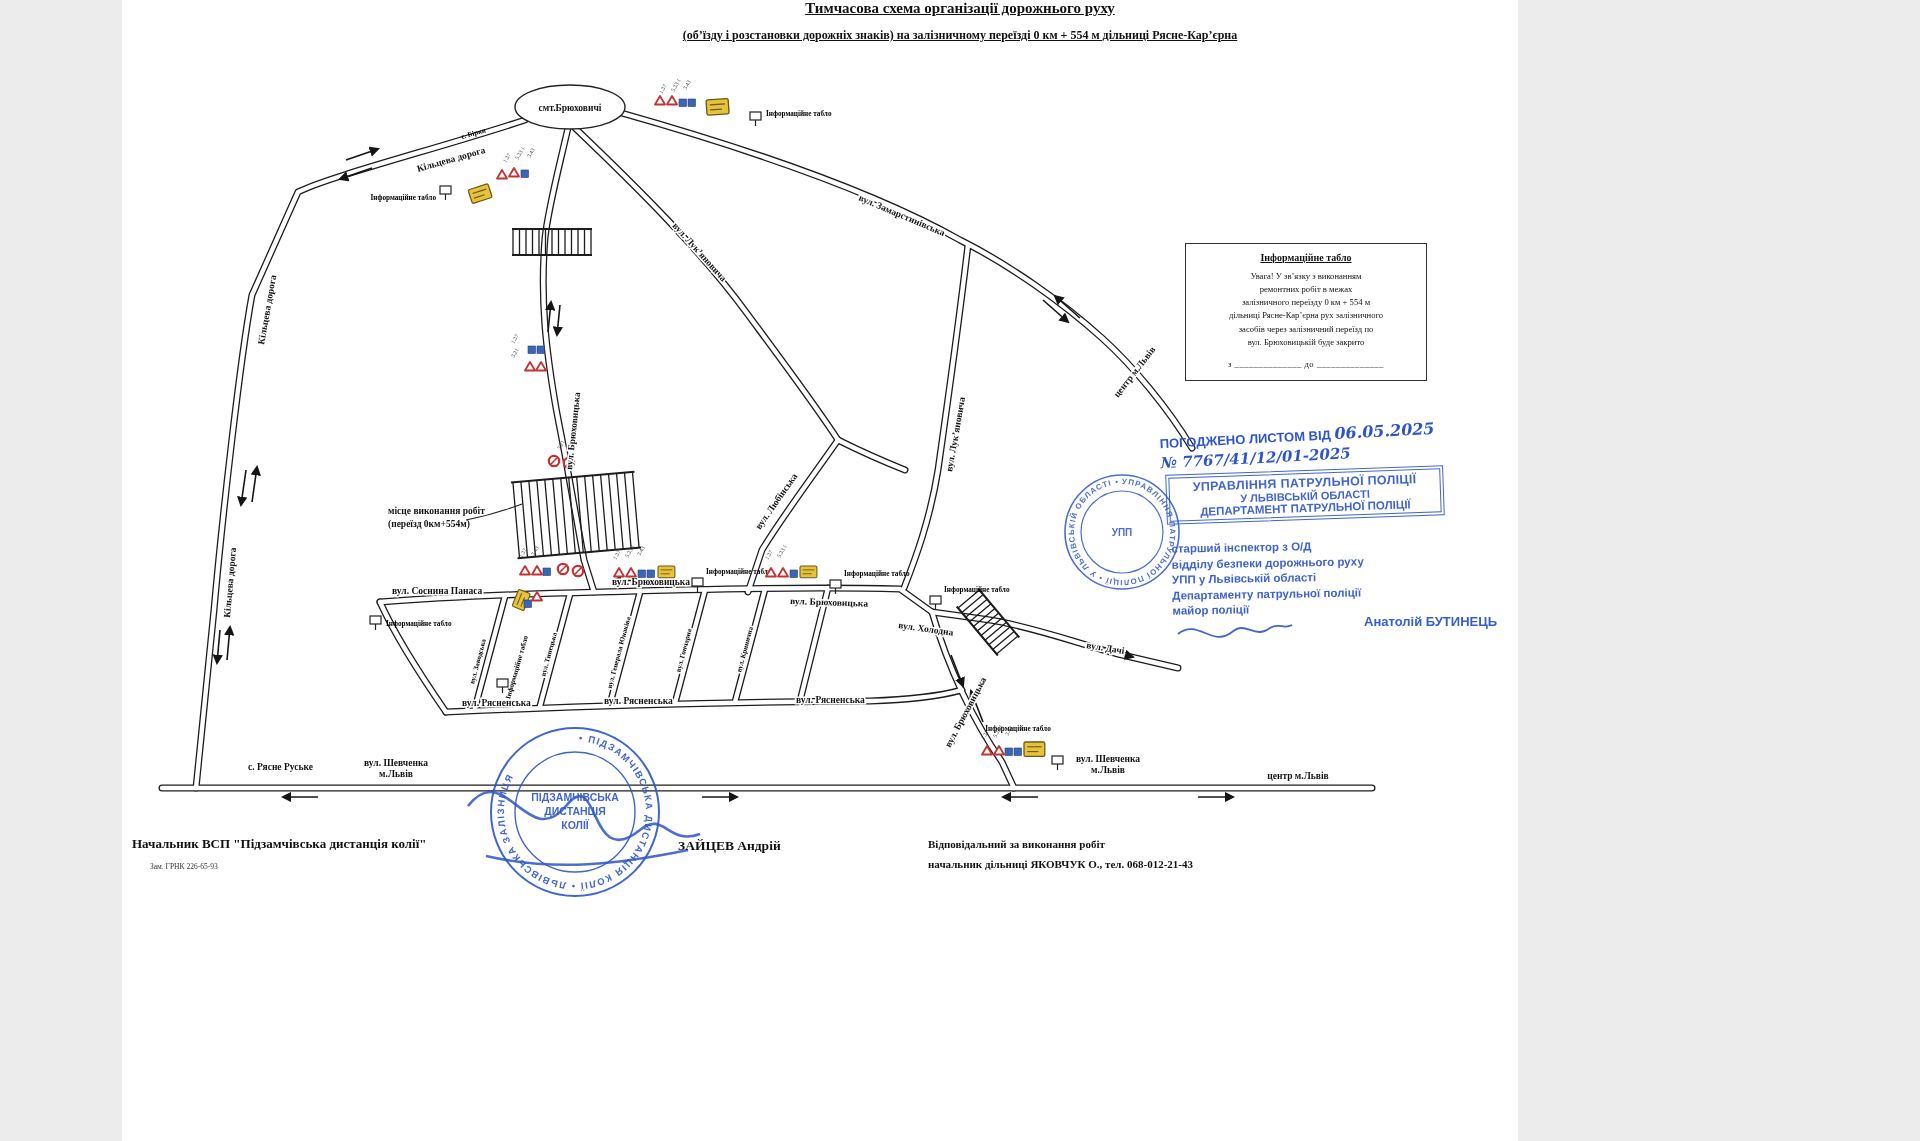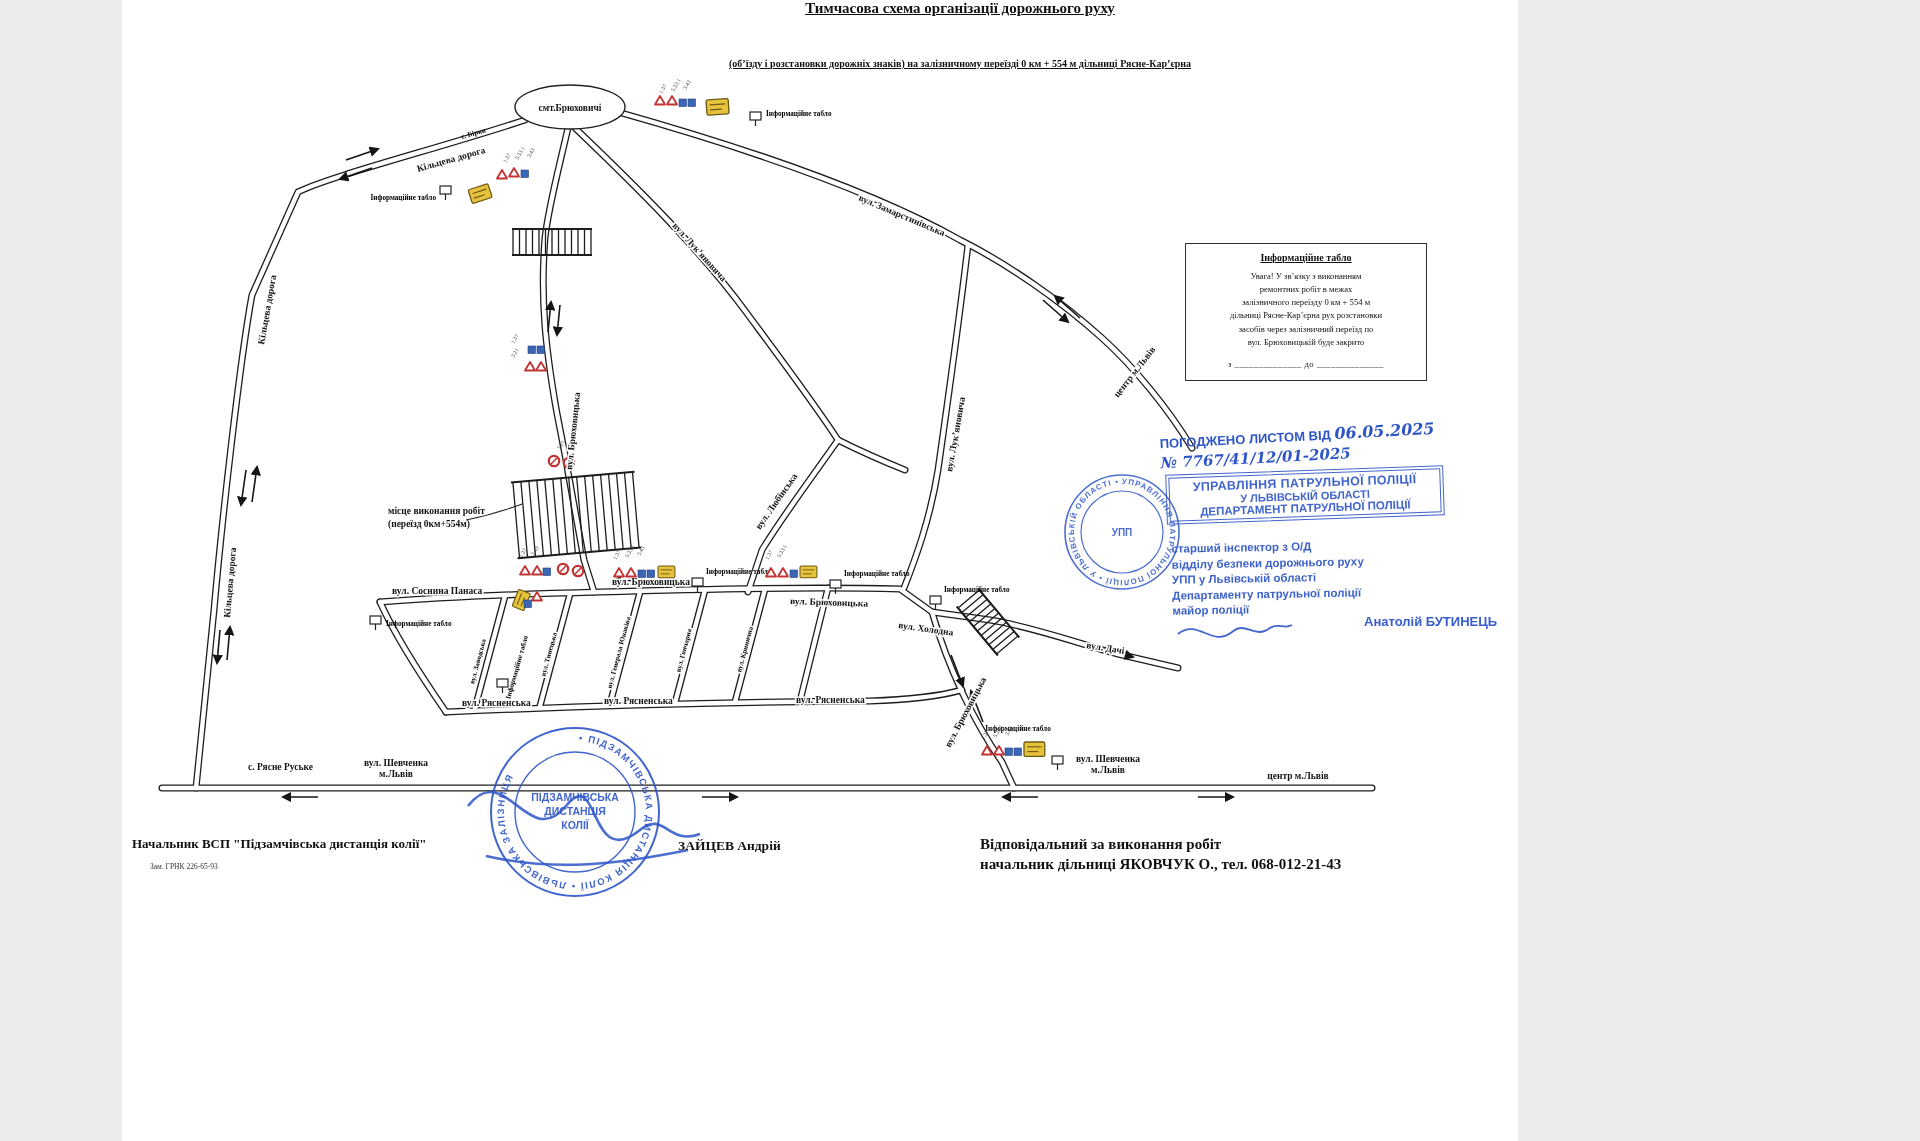--- a/index.html
+++ b/index.html
@@ -4,21 +4,21 @@
 <style>
   html,body{margin:0;padding:0;}
   body{width:1920px;height:1141px;position:relative;background:#ffffff;
        font-family:"Liberation Serif",serif;color:#111;overflow:hidden;}
   .scan-strip{position:absolute;top:0;bottom:0;background:#ececec;}
   .strip-l{left:0;width:122px;}
   .strip-r{left:1518px;width:402px;}
   .title{position:absolute;left:0;width:1920px;text-align:center;font-weight:700;
          text-decoration:underline;}
   .title1{top:0;font-size:15px;}
-  .title2{top:58px;font-size:10px;}
+  .title2{top:28px;font-size:12px;}
   svg{position:absolute;left:0;top:0;}
   .rc{stroke:#1d1d1d;stroke-width:7;fill:none;stroke-linejoin:round;stroke-linecap:round;}
   .rf{stroke:#ffffff;stroke-width:4.4;fill:none;stroke-linejoin:round;stroke-linecap:round;}
   .rail{stroke:#1d1d1d;stroke-width:1.3;fill:none;}
   .rail2{stroke:#1d1d1d;stroke-width:2;fill:none;}
   .lbl{font-family:"Liberation Serif",serif;font-size:9.5px;font-weight:700;fill:#141414;}
   .halo{stroke:#fff;stroke-width:3px;paint-order:stroke;}
   .lbl-sm{font-size:7px;font-weight:700;}
   .lbl-info{font-size:7.2px;font-weight:700;}
   .code{font-family:"Liberation Serif",serif;font-size:5.5px;fill:#333;}
@@ -43,21 +43,21 @@
   .sb1{font-size:12.5px;letter-spacing:.3px;}
   .sb2{font-size:11px;}
   .sb3{font-size:11.5px;}
   .stamp-officer{left:1172px;top:540px;transform:rotate(-1deg);font-size:11.5px;
       font-weight:600;line-height:1.35;opacity:.92;}
   .stamp-name{left:1364px;top:614px;font-size:13px;font-weight:700;opacity:.95;}
   .ftxt{position:absolute;font-weight:700;}
   .f-left{left:132px;top:836px;font-size:13px;}
   .f-left-small{left:150px;top:862px;font-size:7.5px;font-weight:400;color:#333;}
   .f-center{left:678px;top:838px;font-size:13.5px;}
-  .f-right{left:980px;top:834px;font-size:15px;line-height:20px;}
+  .f-right{left:928px;top:834px;font-size:11px;line-height:20px;}
 </style>
 </head>
 <body>
 
 <div class="scan-strip strip-l"></div>
 <div class="scan-strip strip-r"></div>
 
 <div class="title title1">Тимчасова схема організації дорожнього руху</div>
 <div class="title title2">(об’їзду і розстановки дорожніх знаків) на залізничному переїзді 0 км + 554 м дільниці Рясне-Кар’єрна</div>
 
@@ -349,21 +349,21 @@
 
   <path d="M1178 634 C1198 618 1212 648 1232 632 C1246 620 1254 640 1270 628 C1278 622 1284 630 1292 625" class="blue" stroke-width="1.8" opacity="0.9"></path>
   <path d="M468 806 C505 758 528 852 566 806 C600 764 588 872 640 830 C664 810 668 846 700 834 M486 856 C556 872 620 864 688 850" class="blue" stroke-width="2.6" opacity="0.85"></path>
 </svg>
 
 <div class="info-table">
   <div class="tt">Інформаційне табло</div>
   <div>Увага! У зв’язку з виконанням</div>
   <div>ремонтних робіт в межах</div>
   <div>залізничного переїзду 0 км + 554 м</div>
-  <div>дільниці Рясне-Кар’єрна рух розстановки</div>
+  <div>дільниці Рясне-Кар’єрна рух залізничного</div>
   <div>засобів через залізничний переїзд по</div>
   <div>вул. Брюховицькій буде закрито</div>
   <div class="ft">з ______________ до ______________</div>
 </div>
 
 <div class="stamp stamp-approved">
   <div><span>ПОГОДЖЕНО ЛИСТОМ ВІД</span>
        <span class="sd">06.05.2025</span></div>
   <div class="no">№ 7767/41/12/01-2025</div>
 </div>

